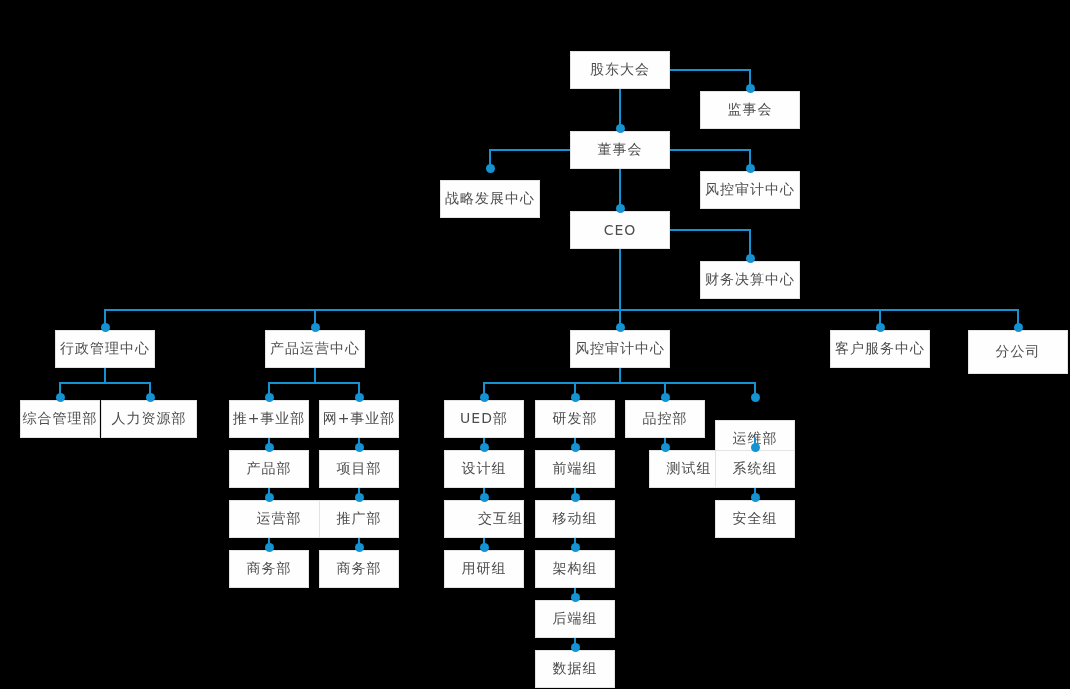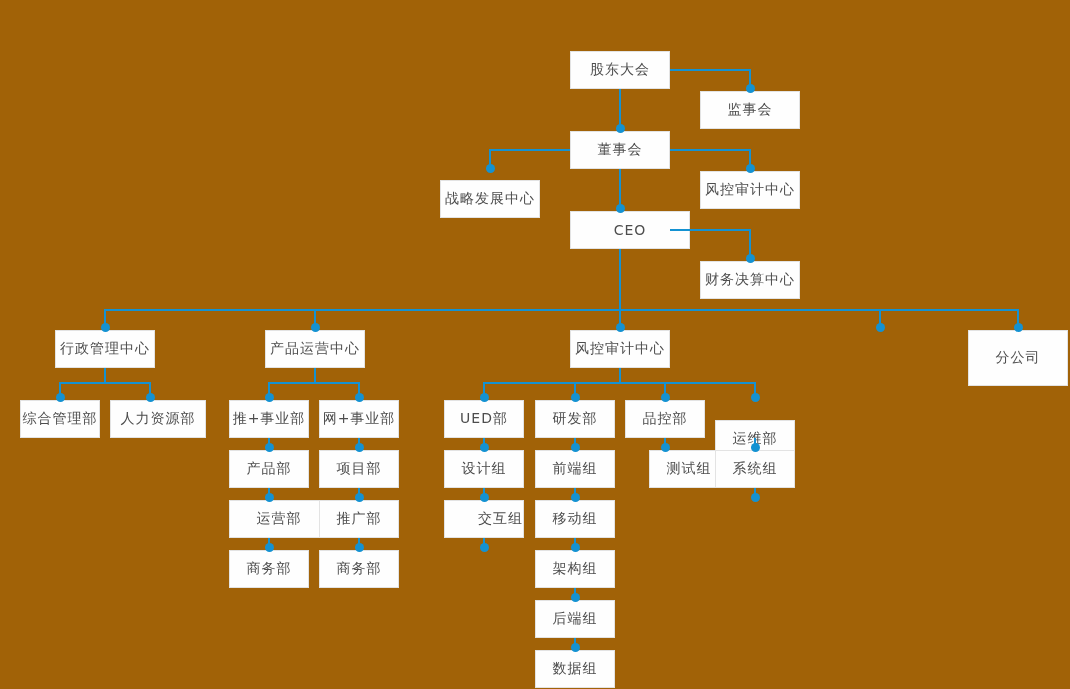--- a/index.html
+++ b/index.html
@@ -4,21 +4,21 @@
 <style>
   html, body {
     margin: 0;
     padding: 0;
     background: #ffffff;
   }
   .canvas {
     position: relative;
     width: 1070px;
     height: 689px;
-    background: #a16207;
+    background: #000000;
     overflow: hidden;
     font-family: "DejaVu Sans", "Liberation Sans", sans-serif;
   }
   .node {
     position: absolute;
     box-sizing: border-box;
     background: #fefefe;
     border: 1px solid #e3e3e3;
     display: flex;
     align-items: center;
@@ -52,42 +52,45 @@
     </div>
     <div class="node" style="left: 570px; top: 131px; width: 100px; height: 38px;">
       <span>董事会</span>
     </div>
     <div class="node" style="left: 440px; top: 171px; width: 100px; height: 38px; margin-top: 9px;">
       <span>战略发展中心</span>
     </div>
     <div class="node" style="left: 700px; top: 171px; width: 100px; height: 38px;">
       <span>风控审计中心</span>
     </div>
-    <div class="node" style="left: 570px; top: 211px; width: 120px; height: 38px;">
+    <div class="node" style="left: 570px; top: 211px; width: 100px; height: 38px;">
       <span>CEO</span>
     </div>
     <div class="node" style="left: 700px; top: 261px; width: 100px; height: 38px;">
       <span>财务决算中心</span>
     </div>
     <div class="node" style="left: 55px; top: 330px; width: 100px; height: 38px;">
       <span>行政管理中心</span>
     </div>
     <div class="node" style="left: 265px; top: 330px; width: 100px; height: 38px;">
       <span>产品运营中心</span>
     </div>
     <div class="node" style="left: 570px; top: 330px; width: 100px; height: 38px;">
       <span>风控审计中心</span>
     </div>
-    <div class="node" style="left: 968px; top: 330px; width: 100px; height: 56px;">
+    <div class="node" style="left: 830px; top: 330px; width: 100px; height: 38px;">
+      <span>客户服务中心</span>
+    </div>
+    <div class="node" style="left: 968px; top: 330px; width: 100px; height: 44px;">
       <span>分公司</span>
     </div>
     <div class="node" style="left: 20px; top: 400px; width: 80px; height: 38px;">
       <span>综合管理部</span>
     </div>
-    <div class="node" style="left: 110px; top: 400px; width: 96px; height: 38px;">
+    <div class="node" style="left: 101px; top: 400px; width: 96px; height: 38px;">
       <span>人力资源部</span>
     </div>
     <div class="node" style="left: 229px; top: 400px; width: 80px; height: 38px;">
       <span>推+事业部</span>
     </div>
     <div class="node" style="left: 319px; top: 400px; width: 80px; height: 38px;">
       <span>网+事业部</span>
     </div>
     <div class="node" style="left: 229px; top: 450px; width: 80px; height: 38px;">
       <span>产品部</span>
@@ -118,40 +121,46 @@
     </div>
     <div class="node" style="left: 715px; top: 420px; width: 80px; height: 38px;">
       <span>运维部</span>
     </div>
     <div class="node" style="left: 444px; top: 450px; width: 80px; height: 38px;">
       <span>设计组</span>
     </div>
     <div class="node" style="left: 444px; top: 500px; width: 80px; height: 38px; justify-content: flex-end;">
       <span>交互组</span>
     </div>
+    <div class="node" style="left: 444px; top: 550px; width: 80px; height: 38px;">
+      <span>用研组</span>
+    </div>
     <div class="node" style="left: 535px; top: 450px; width: 80px; height: 38px;">
       <span>前端组</span>
     </div>
     <div class="node" style="left: 535px; top: 500px; width: 80px; height: 38px;">
       <span>移动组</span>
     </div>
     <div class="node" style="left: 535px; top: 550px; width: 80px; height: 38px;">
       <span>架构组</span>
     </div>
     <div class="node" style="left: 535px; top: 600px; width: 80px; height: 38px; text-align: center;">
       <span>后端组</span>
     </div>
     <div class="node" style="left: 535px; top: 650px; width: 80px; height: 38px;">
       <span>数据组</span>
     </div>
     <div class="node" style="left: 625px; top: 450px; width: 80px; height: 38px; margin-left: 24px;">
       <span>测试组</span>
     </div>
     <div class="node" style="left: 715px; top: 450px; width: 80px; height: 38px;">
       <span>系统组</span>
+    </div>
+    <div class="node" style="left: 715px; top: 500px; width: 80px; height: 38px;">
+      <span>安全组</span>
     </div>
     <div class="edge" style="left: 670px; top: 69px; width: 81px; height: 2px;"></div>
     <div class="edge" style="left: 749px; top: 69px; width: 2px; height: 22px;"></div>
     <div class="dot" style="left: 745.5px; top: 83.5px;"></div>
     <div class="edge" style="left: 619px; top: 89px; width: 2px; height: 42px;"></div>
     <div class="dot" style="left: 615.5px; top: 123.5px;"></div>
     <div class="edge" style="left: 489px; top: 149px; width: 81px; height: 2px;"></div>
     <div class="edge" style="left: 489px; top: 149px; width: 2px; height: 22px;"></div>
     <div class="dot" style="left: 485.5px; top: 163.5px;"></div>
     <div class="edge" style="left: 670px; top: 149px; width: 81px; height: 2px;"></div>

